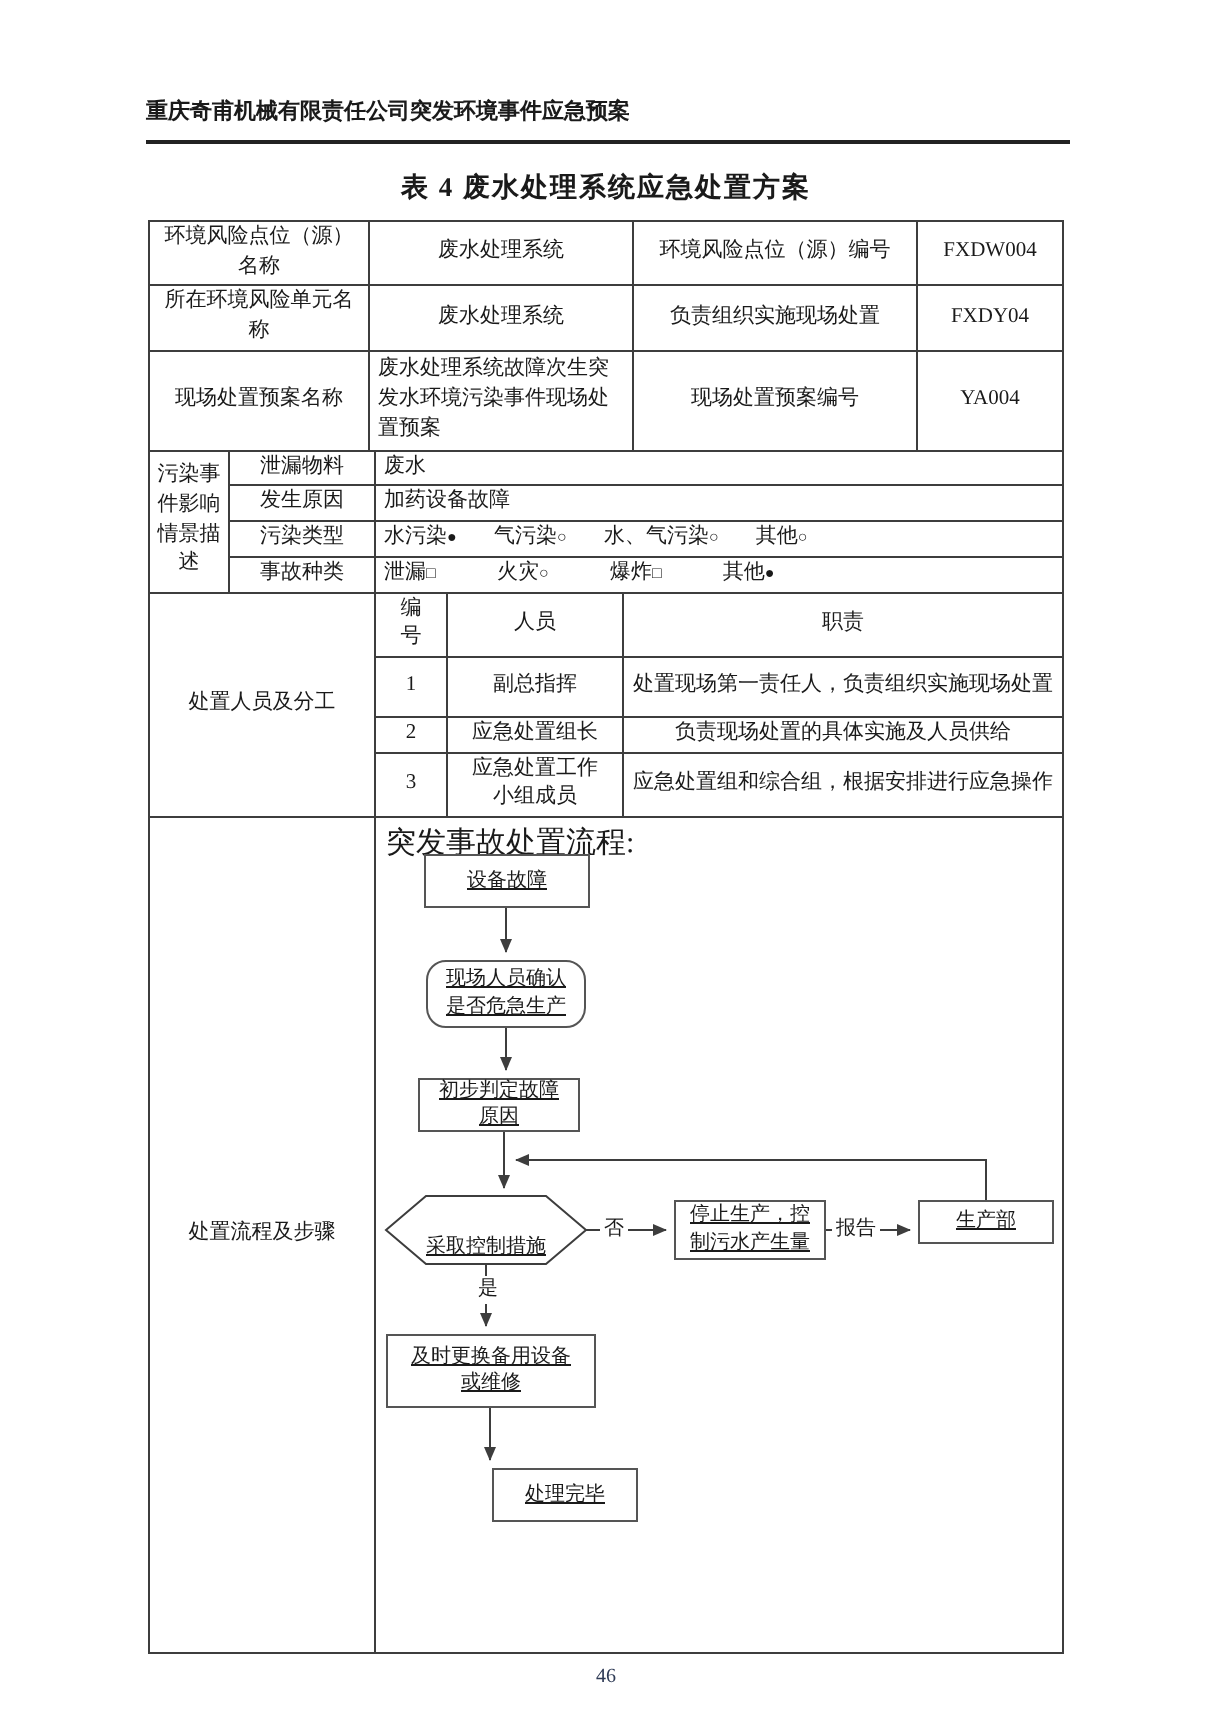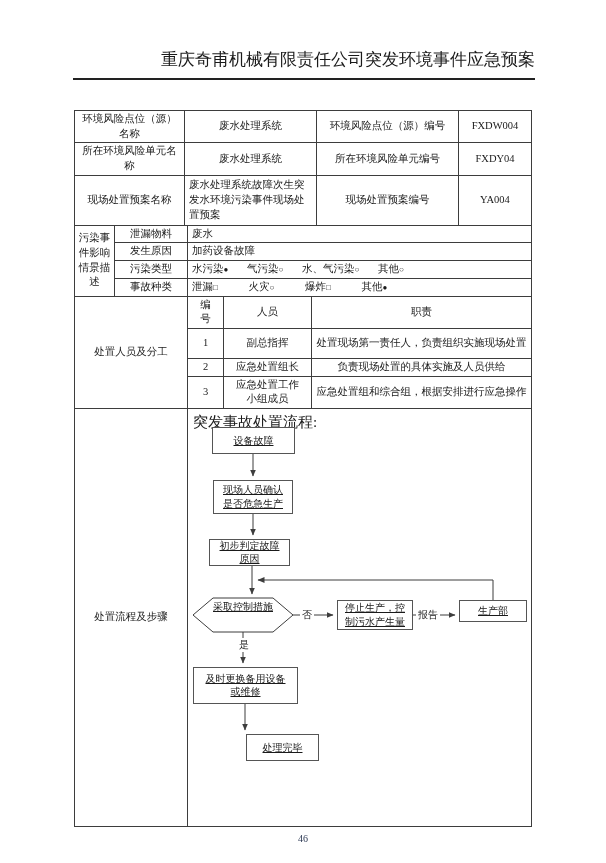--- a/index.html
+++ b/index.html
@@ -1,19 +1,19 @@
 <!DOCTYPE html>
 <html><head>
 <meta charset="utf-8">
 <style>
   html,body{margin:0;padding:0;background:#e8e8e8;}
   .page{width:606px;height:863px;background:#fff;position:relative;margin:0 auto;
         font-family:"Liberation Serif","DejaVu Serif",serif;color:#1a1a1a;overflow:hidden;}
-  .doc-header{position:absolute;top:48px;left:73px;width:462px;text-align:right;
-        font-weight:normal;font-size:17px;border-bottom:2px solid #222;padding-bottom:7px;}
+  .doc-header{position:absolute;top:48px;left:73px;width:462px;text-align:left;
+        font-weight:bold;font-size:11px;border-bottom:2px solid #222;padding-bottom:7px;}
   .table-title{position:absolute;top:85px;left:0;width:100%;text-align:center;
         font-weight:bold;font-size:13.5px;letter-spacing:1px;}
   .doc-table{position:absolute;top:110px;left:74px;width:457px;}
   table{border-collapse:collapse;table-layout:fixed;width:457px;margin-top:-1px;}
   table.first{margin-top:0;}
   td{border:1px solid #3d3d3d;font-size:10.5px;line-height:1.4;padding:1px 4px;
      text-align:center;vertical-align:middle;word-break:break-all;}
   td.left{text-align:left;}
   td.prewrap{white-space:pre-line;}
   .opt{margin-right:16px;white-space:nowrap;}
@@ -34,41 +34,42 @@
 </style>
 </head>
 <body>
 
 <div class="page">
 
   <div class="doc-header">
     <span>重庆奇甫机械有限责任公司突发环境事件应急预案</span>
   </div>
 
+  <div class="table-title">表 4  废水处理系统应急处置方案</div>
 
   <div class="doc-table">
 
     <table class="first">
       <colgroup>
           <col style="width:110px">
           <col style="width:132px">
           <col style="width:142px">
           <col style="width:73px">
         </colgroup>
       <tbody>
           <tr style="height:30px">
         <td>环境风险点位（源）名称</td>
         <td>废水处理系统</td>
         <td>环境风险点位（源）编号</td>
         <td>FXDW004</td>
       </tr>
       <tr style="height:32px">
         <td>所在环境风险单元名称</td>
         <td>废水处理系统</td>
-        <td>所在环境风险单元编号</td>
+        <td>负责组织实施现场处置</td>
         <td>FXDY04</td>
       </tr>
       <tr style="height:50px">
         <td>现场处置预案名称</td>
         <td class="left">废水处理系统故障次生突发水环境污染事件现场处置预案</td>
         <td>现场处置预案编号</td>
         <td>YA004</td>
       </tr>
     </tbody>
       </table>
@@ -167,25 +168,25 @@
                 <path d="M305,191 L305,171 L70,171" marker-end="url(#ah)"></path>
                 <path d="M105,206 L145,206" marker-end="url(#ah)"></path>
                 <path d="M225,206 L267,206" marker-end="url(#ah)"></path>
                 <path d="M55,223 L55,254" marker-end="url(#ah)"></path>
                 <path d="M57,295 L57,321" marker-end="url(#ah)"></path>
                 <polygon points="5,206 25,189 85,189 105,206 85,223 25,223" fill="#fff"></polygon>
               </g>
             </svg>
             <div class="flow-title">突发事故处置流程:</div>
             <div class="node" style="left:24px;top:18px;width:83px;height:27px;">设备故障</div>
-            <div class="node" style="left:25px;top:71px;width:80px;height:34px;">现场人员确认
+            <div class="node" style="left:25px;top:71px;width:80px;height:34px;border-radius:10px;">现场人员确认
 是否危急生产</div>
             <div class="node" style="left:21px;top:130px;width:81px;height:27px;">初步判定故障
 原因</div>
-            <div class="node plain" style="left:15px;top:181px;width:80px;height:34px;">采取控制措施</div>
+            <div class="node plain" style="left:15px;top:198px;width:80px;height:34px;">采取控制措施</div>
             <div class="node" style="left:149px;top:191px;width:76px;height:30px;">停止生产，控
 制污水产生量</div>
             <div class="node" style="left:271px;top:191px;width:68px;height:22px;">生产部</div>
             <div class="node" style="left:5px;top:258px;width:105px;height:37px;text-align:center;">及时更换备用设备
 或维修</div>
             <div class="node" style="left:22px;top:325px;width:73px;height:27px;margin-left:36px;">处理完毕</div>
             <div class="edge-label" style="left:112px;top:199px;">否</div>
             <div class="edge-label" style="left:228px;top:199px;">报告</div>
             <div class="edge-label" style="left:49px;top:229px;">是</div>
           </div>

